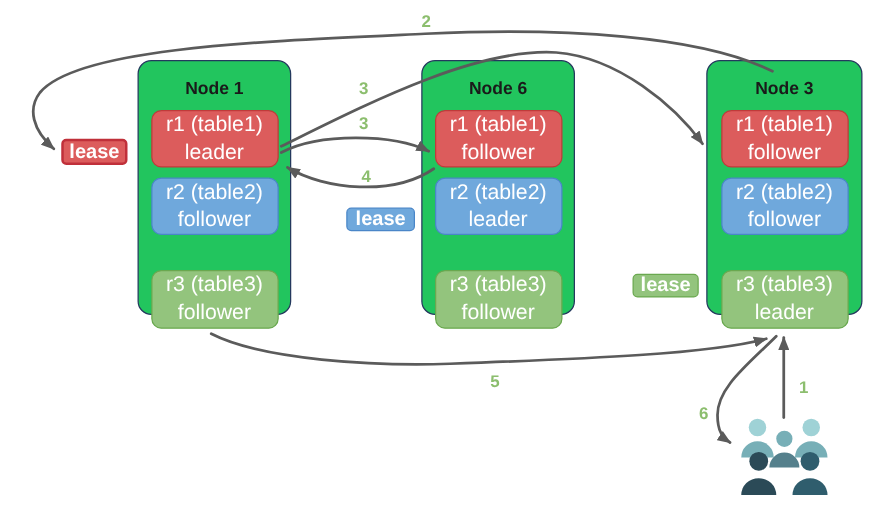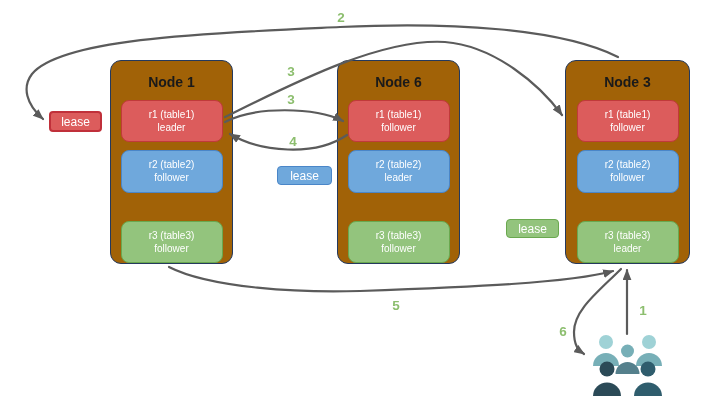--- a/index.html
+++ b/index.html
@@ -1,38 +1,38 @@
 <!DOCTYPE html>
 <html><head>
 <meta charset="utf-8">
 <style>
   html,body{margin:0;padding:0;background:#fff;}
   #stage{position:relative;width:704px;height:405px;background:#fff;overflow:hidden;
          font-family:"Liberation Sans",sans-serif;}
 
   
-  .node{position:absolute;top:60px;width:123px;height:204px;background:#a16207;
+  .node{position:absolute;top:48px;width:123px;height:204px;background:#22c55e;
         border:1.6px solid #24395E;border-radius:11px;z-index:1;
         display:flex;flex-direction:column;align-items:center;box-sizing:border-box;}
   #node1{left:110px;}
   #node2{left:337px;}
   #node3{left:565px;width:125px;}
   .node-title{margin-top:11px;height:20px;line-height:20px;font-size:14px;font-weight:bold;
               color:#1A1A1A;}
   .rep{width:102px;height:62px;border-radius:8px;margin-top:8px;box-sizing:border-box;
        display:flex;flex-direction:column;justify-content:center;align-items:center;
-       color:#fff;font-size:10px;line-height:1.3;text-align:center;}
+       color:#fff;font-size:17px;line-height:1.3;text-align:center;}
   .rep-red{background:#DC5C5C;border:1.5px solid #C03A3A;}
   .rep-blue{background:#6FA8DC;border:1.5px solid #4A86C8;align-items:center;}
   .rep-green{background:#93C47D;border:1.5px solid #6AA84F;margin-top:28px;}
 
   
   .lease{position:absolute;box-sizing:border-box;border-radius:4px;color:#fff;
-         font-size:12px;text-align:center;z-index:2;display:flex;
-         align-items:center;justify-content:center;}
+         font-size:16px;text-align:center;z-index:2;display:flex;
+         align-items:center;justify-content:center;font-weight:bold;}
   #lease-red{left:49px;top:111px;width:53px;height:21px;background:#DC5C5C;border:2px solid #C0303A;}
   #lease-blue{left:277px;top:166px;width:55px;height:19px;background:#6FA8DC;border:1.5px solid #4A86C8;}
   #lease-green{left:506px;top:219px;width:53px;height:19px;background:#93C47D;border:1.5px solid #6AA84F;}
 
   
   .step{position:absolute;z-index:6;transform:translate(-50%,-50%);
         color:#8CBE6E;font-size:13.5px;font-weight:bold;}
   #n1{left:643px;top:310px;}
   #n2{left:341px;top:17px;}
   #n3a{left:291px;top:71px;}

